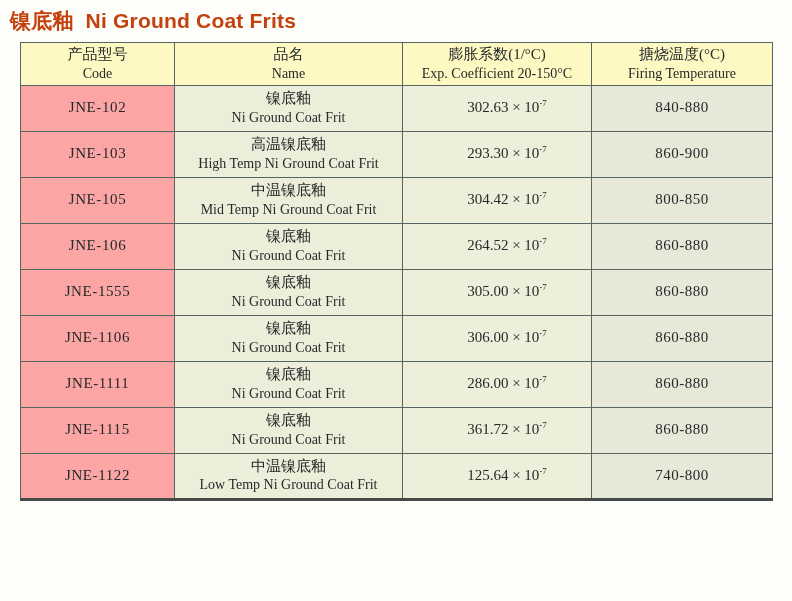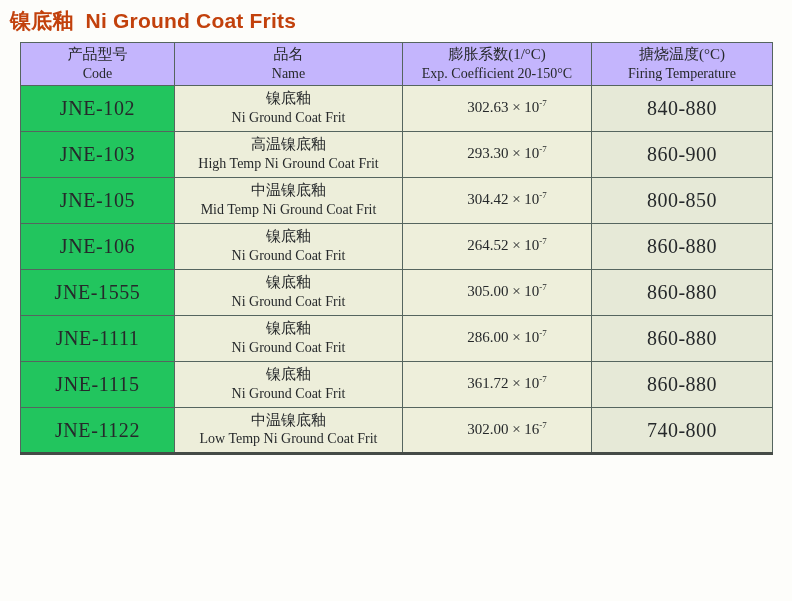--- a/index.html
+++ b/index.html
@@ -37,42 +37,42 @@
   }
   th, td {
     border: 1px solid #55655f;
     text-align: center;
     vertical-align: middle;
     color: #26292b;
     padding: 2px 4px;
     overflow: hidden;
   }
   thead th {
-    background: #c4b5fd;
+    background: #fef9c3;
     height: 26px;
     font-weight: normal;
     line-height: 1.3;
   }
   tbody td { height: 46px; line-height: 1.3; }
   .zh-line { font-size: 15px; }
   .en-line { font-size: 14px; }
   td.code-cell {
-    background: #22c55e;
-    font-size: 20px;
+    background: #fca5a5;
+    font-size: 15px;
     letter-spacing: 0.6px;
   }
   td.name-cell { background: #edeeda; }
   td.coeff-cell {
     background: #eeefdb;
     font-size: 15px;
     padding-left: 24px;
   }
   td.temp-cell {
     background: #e6e9d7;
-    font-size: 20px;
+    font-size: 15px;
     letter-spacing: 0.5px;
   }
   td.coeff-cell sup {
     font-size: 9px;
     vertical-align: super;
     line-height: 0;
   }
 </style>
 </head>
 <body>
@@ -156,20 +156,29 @@
       <tr>
         <td class="code-cell">JNE-1555</td>
         <td class="name-cell">
           <div class="zh-line">镍底釉</div>
           <div class="en-line">Ni Ground Coat Frit</div>
         </td>
         <td class="coeff-cell"><span>305.00 × 10</span><sup>-7</sup></td>
         <td class="temp-cell">860-880</td>
       </tr>
 
+      <tr>
+        <td class="code-cell">JNE-1106</td>
+        <td class="name-cell">
+          <div class="zh-line">镍底釉</div>
+          <div class="en-line">Ni Ground Coat Frit</div>
+        </td>
+        <td class="coeff-cell"><span>306.00 × 10</span><sup>-7</sup></td>
+        <td class="temp-cell">860-880</td>
+      </tr>
 
 
       <tr>
         <td class="code-cell">JNE-1111</td>
         <td class="name-cell">
           <div class="zh-line">镍底釉</div>
           <div class="en-line">Ni Ground Coat Frit</div>
         </td>
         <td class="coeff-cell"><span>286.00 × 10</span><sup>-7</sup></td>
         <td class="temp-cell">860-880</td>
@@ -184,19 +193,19 @@
         <td class="coeff-cell"><span>361.72 × 10</span><sup>-7</sup></td>
         <td class="temp-cell">860-880</td>
       </tr>
 
       <tr>
         <td class="code-cell">JNE-1122</td>
         <td class="name-cell">
           <div class="zh-line">中温镍底釉</div>
           <div class="en-line">Low Temp Ni Ground Coat Frit</div>
         </td>
-        <td class="coeff-cell"><span>302.00 × 16</span><sup>-7</sup></td>
+        <td class="coeff-cell"><span>125.64 × 10</span><sup>-7</sup></td>
         <td class="temp-cell">740-800</td>
       </tr>
 
     </tbody>
   </table>
 </div>
 
 </body></html>

